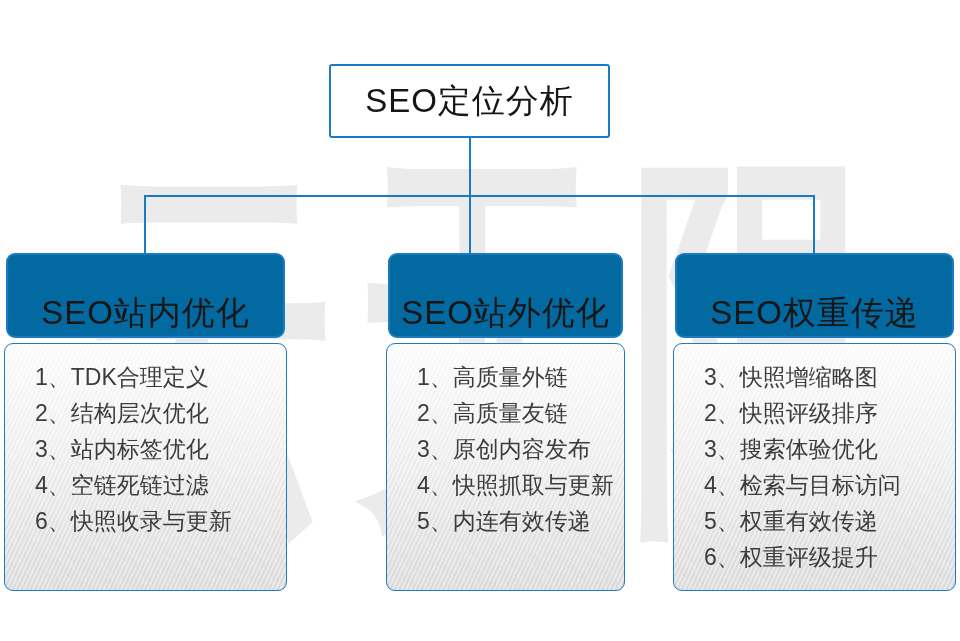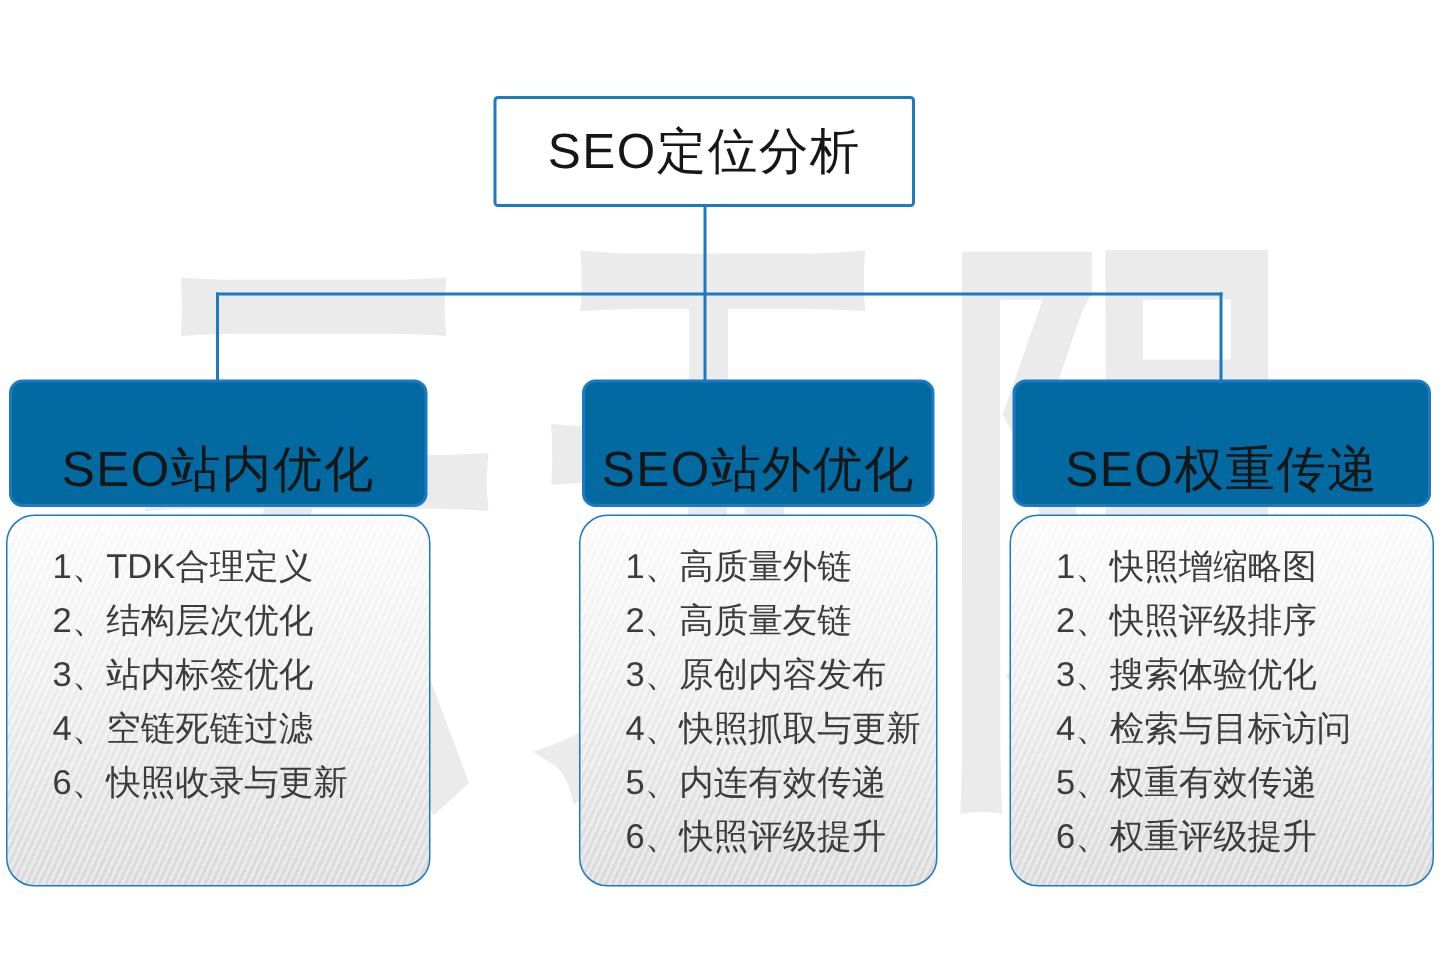--- a/index.html
+++ b/index.html
@@ -51,21 +51,21 @@
   .col-1{left:342px;padding-left:44px;}
   .col-2{left:673px;}
   .col-header{
     position:relative;margin:0 2px;height:85px;
     display:flex;align-items:flex-end;justify-content:center;
     background:#0369a1;border:2px solid var(--accent);border-radius:9px;
     color:var(--header-text);font-size:33px;letter-spacing:1px;white-space:nowrap;
   }
   .col-body{
     position:relative;margin-top:5px;height:248px;
-    border:1px solid var(--accent);border-radius:19px;
+    border:1px solid var(--accent);border-radius:9px;
     background:
       repeating-linear-gradient(115deg, rgba(255,255,255,0.35) 0 2px, rgba(0,0,0,0.015) 2px 4px),
       linear-gradient(180deg,#fefefe 0%,#f1f1f1 45%,#dcdcdc 100%);
     overflow:hidden;
   }
   .col-body ul{
     list-style:none;
     padding:15px 6px 0 30px;
   }
   .col-body li{
@@ -114,32 +114,31 @@
     <div class="col-header">
       <span>SEO站外优化</span>
     </div>
     <div class="col-body">
       <ul>
         <li>1、高质量外链</li>
         <li>2、高质量友链</li>
         <li>3、原创内容发布</li>
         <li>4、快照抓取与更新</li>
         <li>5、内连有效传递</li>
-        <li>6、快照评级提升</li>
       </ul>
     </div>
   </section>
 
   <section class="col col-2">
     <div class="col-header">
       <span>SEO权重传递</span>
     </div>
     <div class="col-body">
       <ul>
-        <li>1、快照增缩略图</li>
+        <li>3、快照增缩略图</li>
         <li>2、快照评级排序</li>
         <li>3、搜索体验优化</li>
         <li>4、检索与目标访问</li>
         <li>5、权重有效传递</li>
         <li>6、权重评级提升</li>
       </ul>
     </div>
   </section>
 
 </div>

